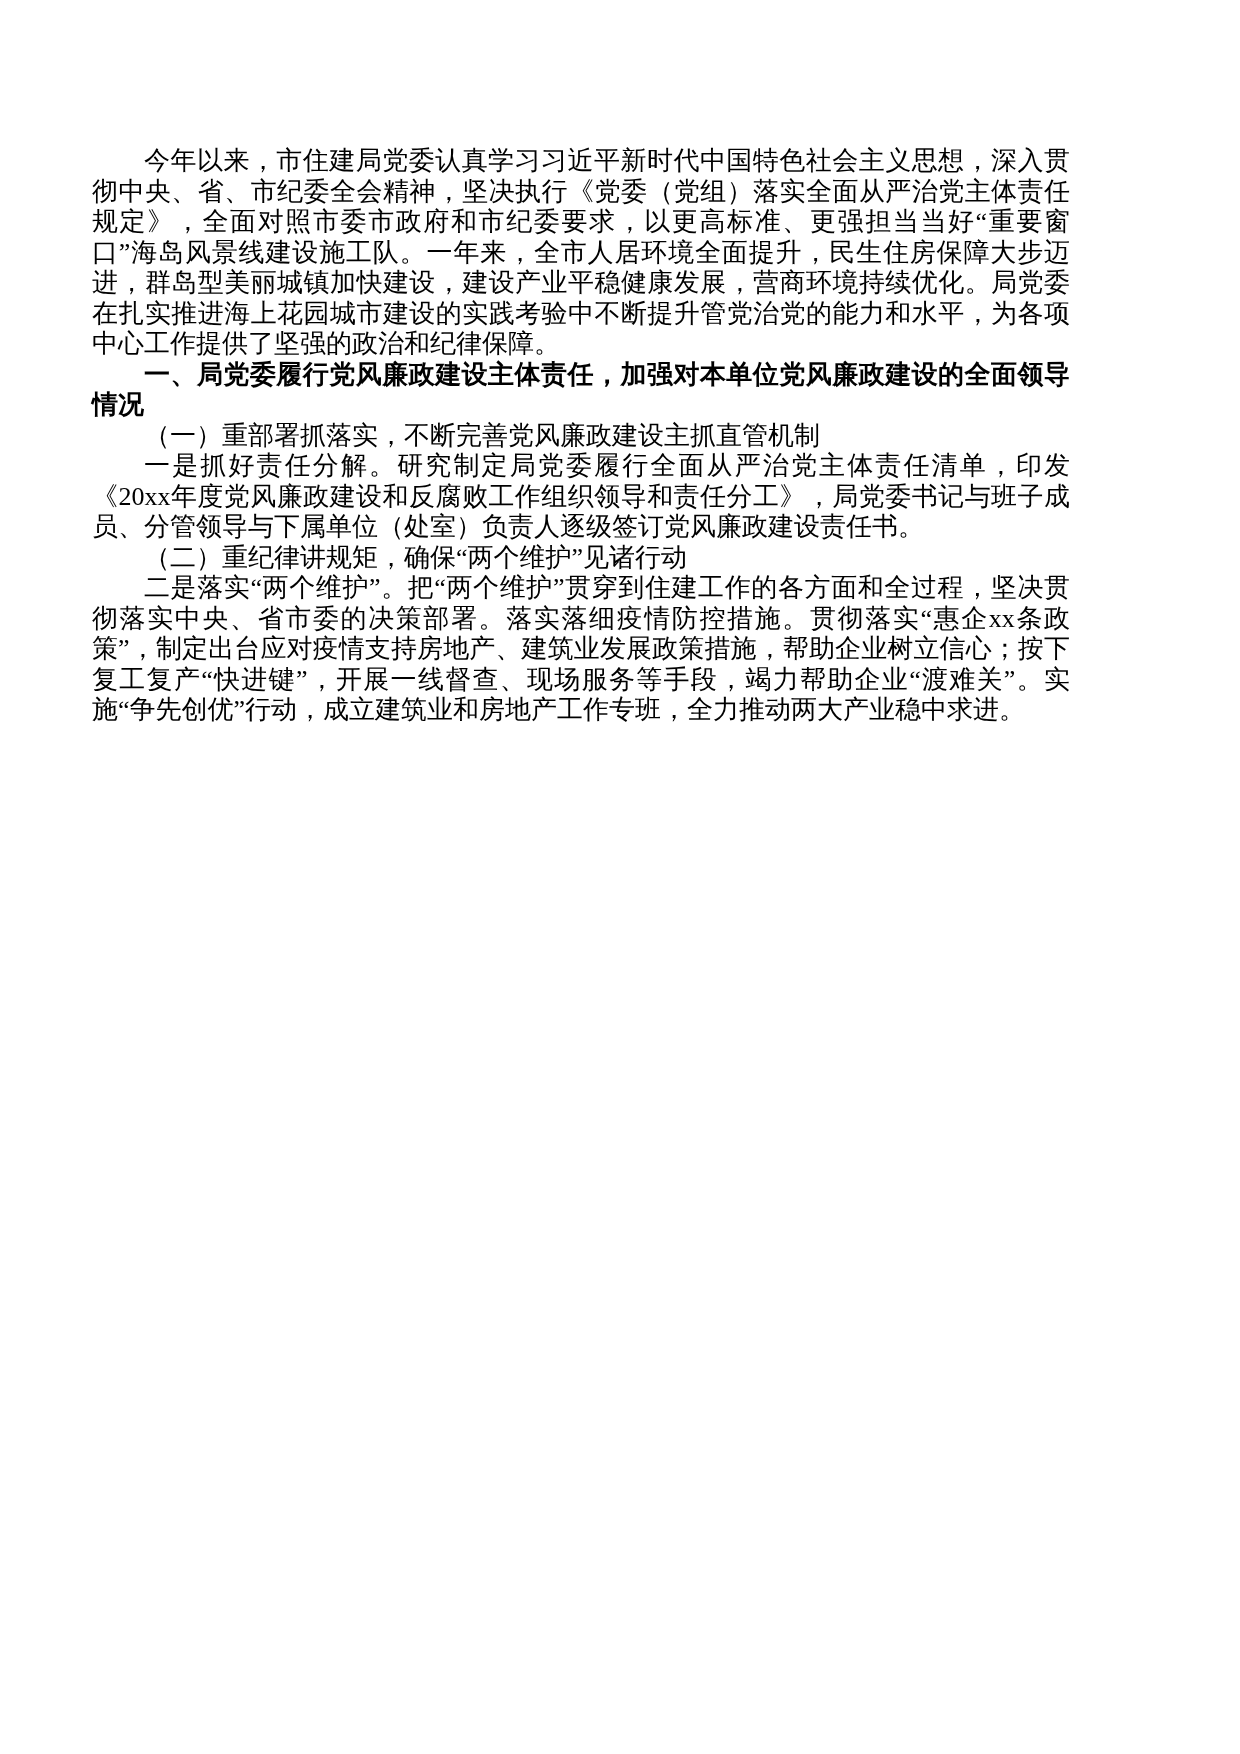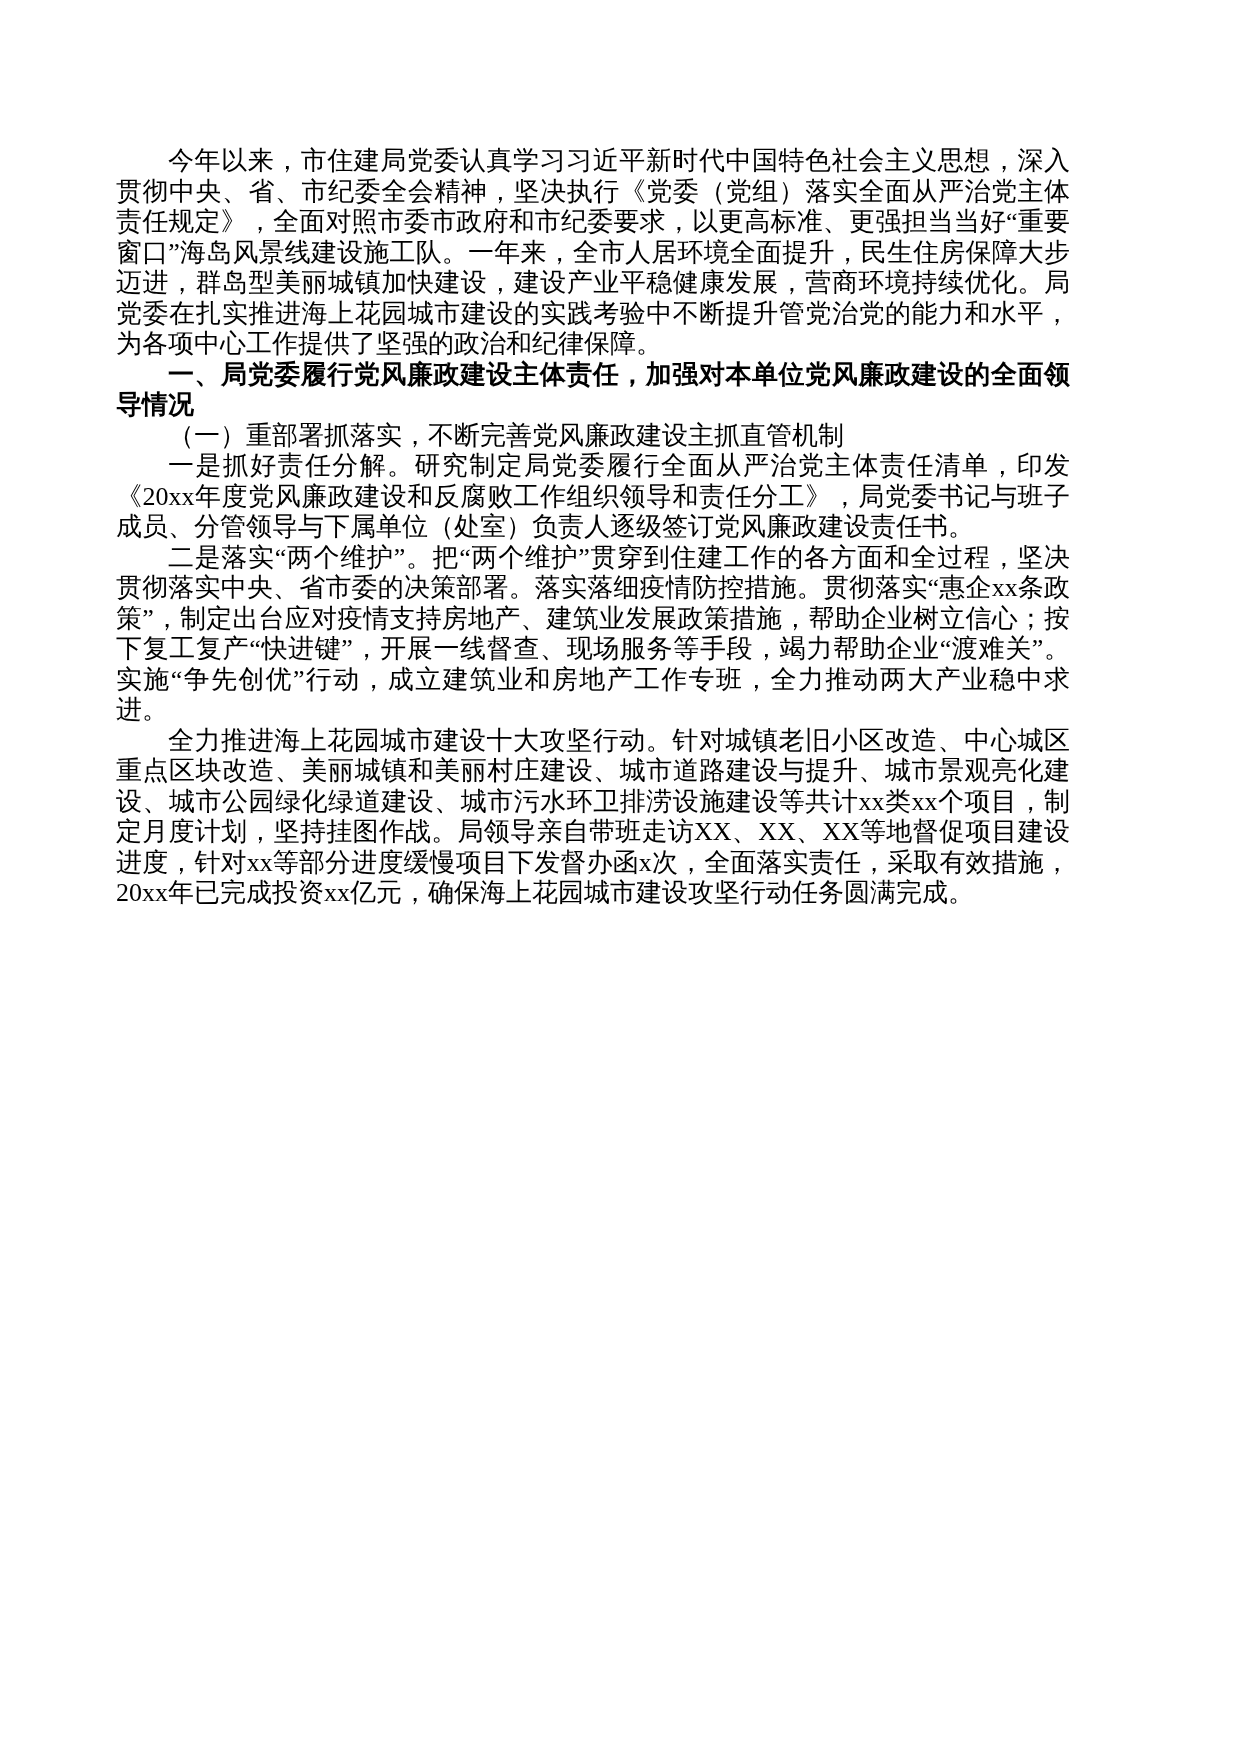--- a/index.html
+++ b/index.html
@@ -11,21 +11,21 @@
     color: #000000;
     position: relative;
   }
   .page {
     position: absolute;
     top: 0;
     left: 0;
     width: 1240px;
     height: 1754px;
     background: #ffffff;
-    padding: 146px 170px 0 116px;
+    padding: 146px 170px 0 92px;
     overflow: hidden;
   }
   .doc-text {
     font-size: 26px;
     line-height: 30.5px;
     text-indent: 2em;
     text-align: justify;
     color: #000000;
   }
   .doc-heading {
@@ -42,18 +42,18 @@
   <p class="doc-text">今年以来，市住建局党委认真学习习近平新时代中国特色社会主义思想，深入贯彻中央、省、市纪委全会精神，坚决执行《党委（党组）落实全面从严治党主体责任规定》，全面对照市委市政府和市纪委要求，以更高标准、更强担当当好“重要窗口”海岛风景线建设施工队。一年来，全市人居环境全面提升，民生住房保障大步迈进，群岛型美丽城镇加快建设，建设产业平稳健康发展，营商环境持续优化。局党委在扎实推进海上花园城市建设的实践考验中不断提升管党治党的能力和水平，为各项中心工作提供了坚强的政治和纪律保障。</p>
 
   <p class="doc-text doc-heading">一、局党委履行党风廉政建设主体责任，加强对本单位党风廉政建设的全面领导情况</p>
 
   <p class="doc-text doc-subheading">（一）重部署抓落实，不断完善党风廉政建设主抓直管机制</p>
 
   <p class="doc-text">一是抓好责任分解。研究制定局党委履行全面从严治党主体责任清单，印发《20xx年度党风廉政建设和反腐败工作组织领导和责任分工》，局党委书记与班子成员、分管领导与下属单位（处室）负责人逐级签订党风廉政建设责任书。</p>
 
 
 
+  <p class="doc-text doc-subheading">（二）重纪律讲规矩，确保“两个维护”见诸行动</p>
 
 
   <p class="doc-text">二是落实“两个维护”。把“两个维护”贯穿到住建工作的各方面和全过程，坚决贯彻落实中央、省市委的决策部署。落实落细疫情防控措施。贯彻落实“惠企xx条政策”，制定出台应对疫情支持房地产、建筑业发展政策措施，帮助企业树立信心；按下复工复产“快进键”，开展一线督查、现场服务等手段，竭力帮助企业“渡难关”。实施“争先创优”行动，成立建筑业和房地产工作专班，全力推动两大产业稳中求进。</p>
 
-  <p class="doc-text">全力推进海上花园城市建设十大攻坚行动。针对城镇老旧小区改造、中心城区重点区块改造、美丽城镇和美丽村庄建设、城市道路建设与提升、城市景观亮化建设、城市公园绿化绿道建设、城市污水环卫排涝设施建设等共计xx类xx个项目，制定月度计划，坚持挂图作战。局领导亲自带班走访XX、XX、XX等地督促项目建设进度，针对xx等部分进度缓慢项目下发督办函x次，全面落实责任，采取有效措施，20xx年已完成投资xx亿元，确保海上花园城市建设攻坚行动任务圆满完成。</p>
 </div>
 
 </body></html>

